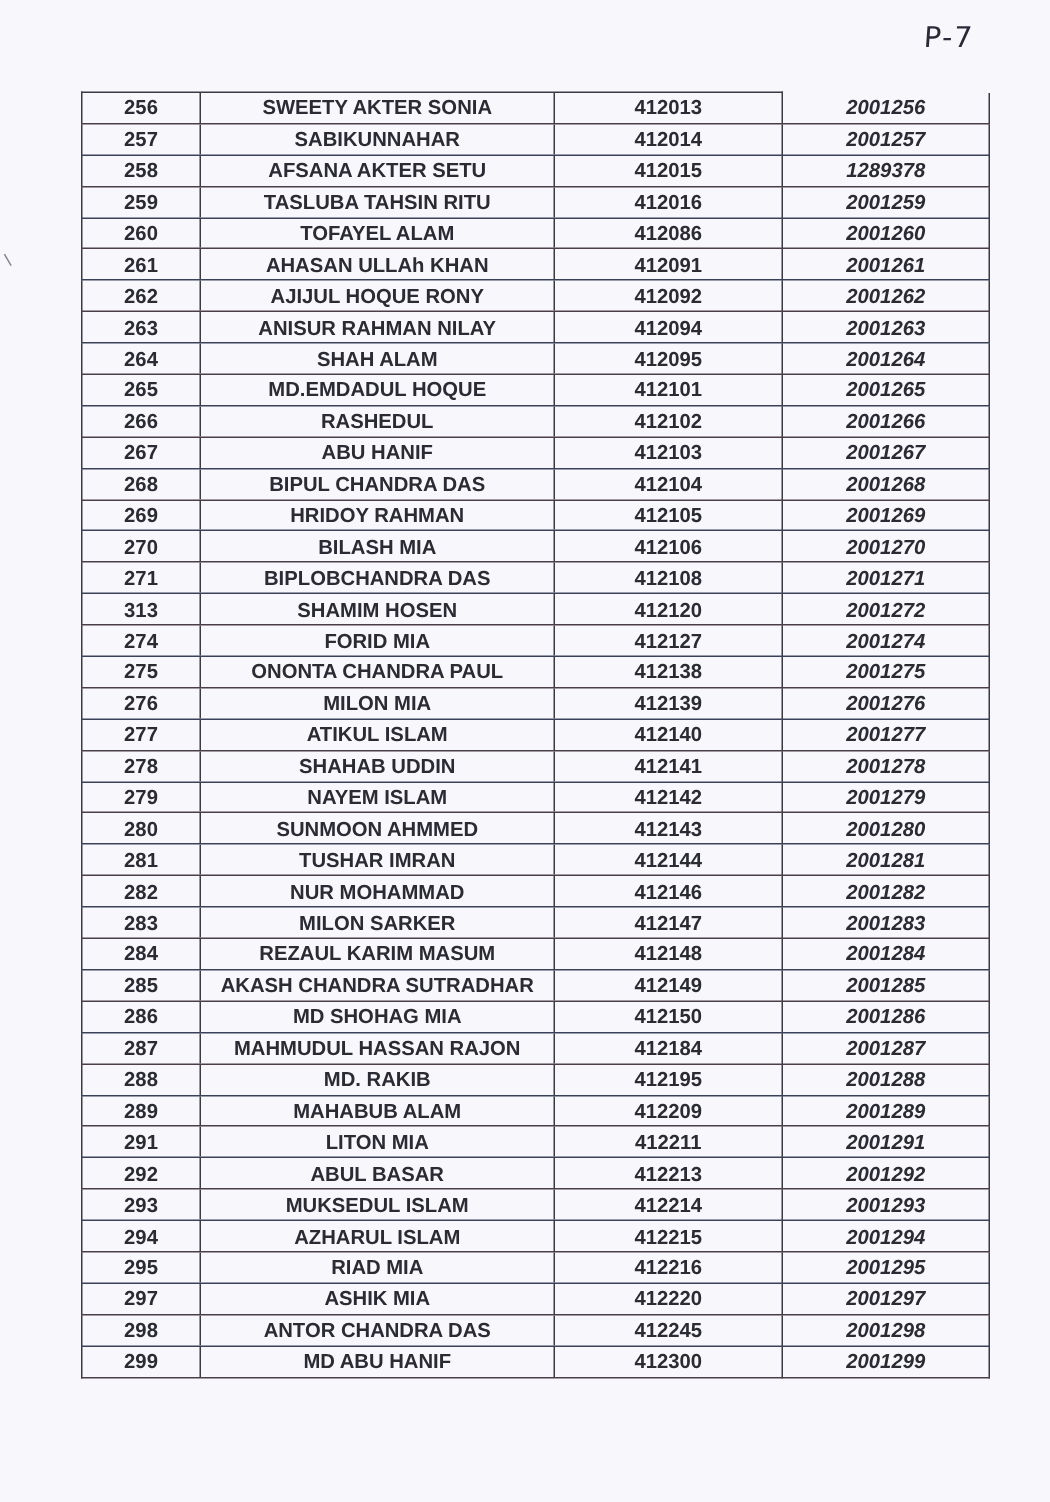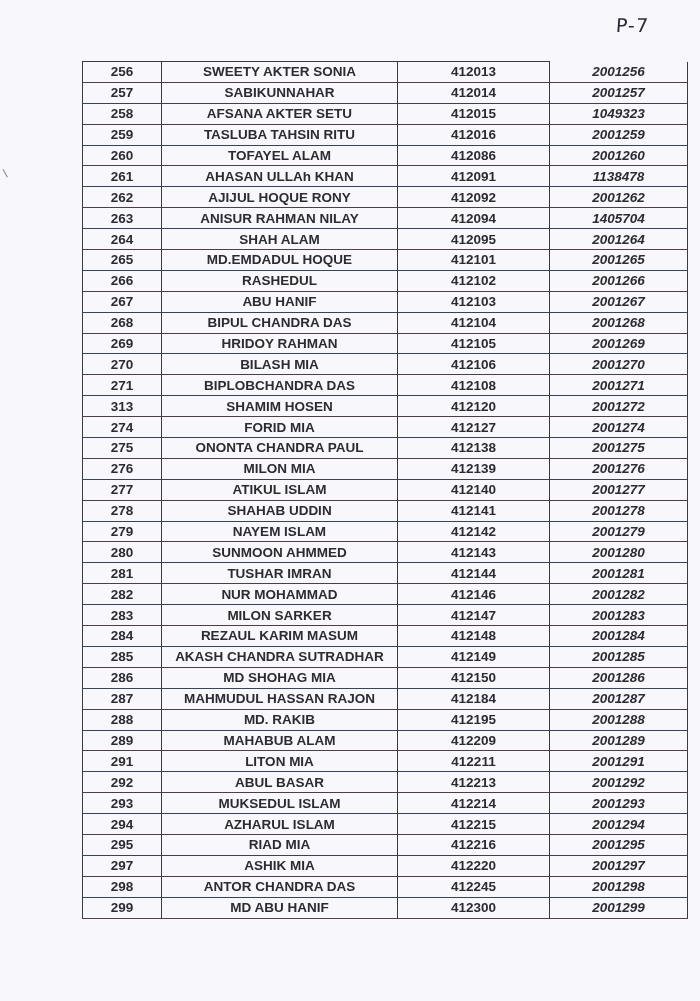--- a/index.html
+++ b/index.html
@@ -38,21 +38,20 @@
     .table-wrap {
       position: absolute;
       left: 54px;
       top: 61px;
       width: 603px;
     }
     table {
       border-collapse: collapse;
       width: 603px;
       table-layout: fixed;
-      margin-left: 28px;
     }
     td {
       height: 19.9px;
       padding: 0;
       text-align: center;
       vertical-align: middle;
       font-weight: bold;
       font-size: 13.5px;
       color: #2b2b33;
       border-left: 1.5px solid #3a3a44;
@@ -92,51 +91,51 @@
         <tr>
           <td class="c1">257</td>
           <td class="c2">SABIKUNNAHAR</td>
           <td class="c3">412014</td>
           <td class="c4">2001257</td>
         </tr>
         <tr>
           <td class="c1">258</td>
           <td class="c2">AFSANA AKTER SETU</td>
           <td class="c3">412015</td>
-          <td class="c4">1049323</td>
+          <td class="c4">1289378</td>
         </tr>
         <tr>
           <td class="c1">259</td>
           <td class="c2">TASLUBA TAHSIN RITU</td>
           <td class="c3">412016</td>
           <td class="c4">2001259</td>
         </tr>
         <tr>
           <td class="c1">260</td>
           <td class="c2">TOFAYEL ALAM</td>
           <td class="c3">412086</td>
           <td class="c4">2001260</td>
         </tr>
         <tr>
           <td class="c1">261</td>
           <td class="c2">AHASAN ULLAh KHAN</td>
           <td class="c3">412091</td>
-          <td class="c4">1138478</td>
+          <td class="c4">2001261</td>
         </tr>
         <tr>
           <td class="c1">262</td>
           <td class="c2">AJIJUL HOQUE RONY</td>
           <td class="c3">412092</td>
           <td class="c4">2001262</td>
         </tr>
         <tr>
           <td class="c1">263</td>
           <td class="c2">ANISUR RAHMAN NILAY</td>
           <td class="c3">412094</td>
-          <td class="c4">1405704</td>
+          <td class="c4">2001263</td>
         </tr>
         <tr>
           <td class="c1">264</td>
           <td class="c2">SHAH ALAM</td>
           <td class="c3">412095</td>
           <td class="c4">2001264</td>
         </tr>
         <tr>
           <td class="c1">265</td>
           <td class="c2">MD.EMDADUL HOQUE</td>

